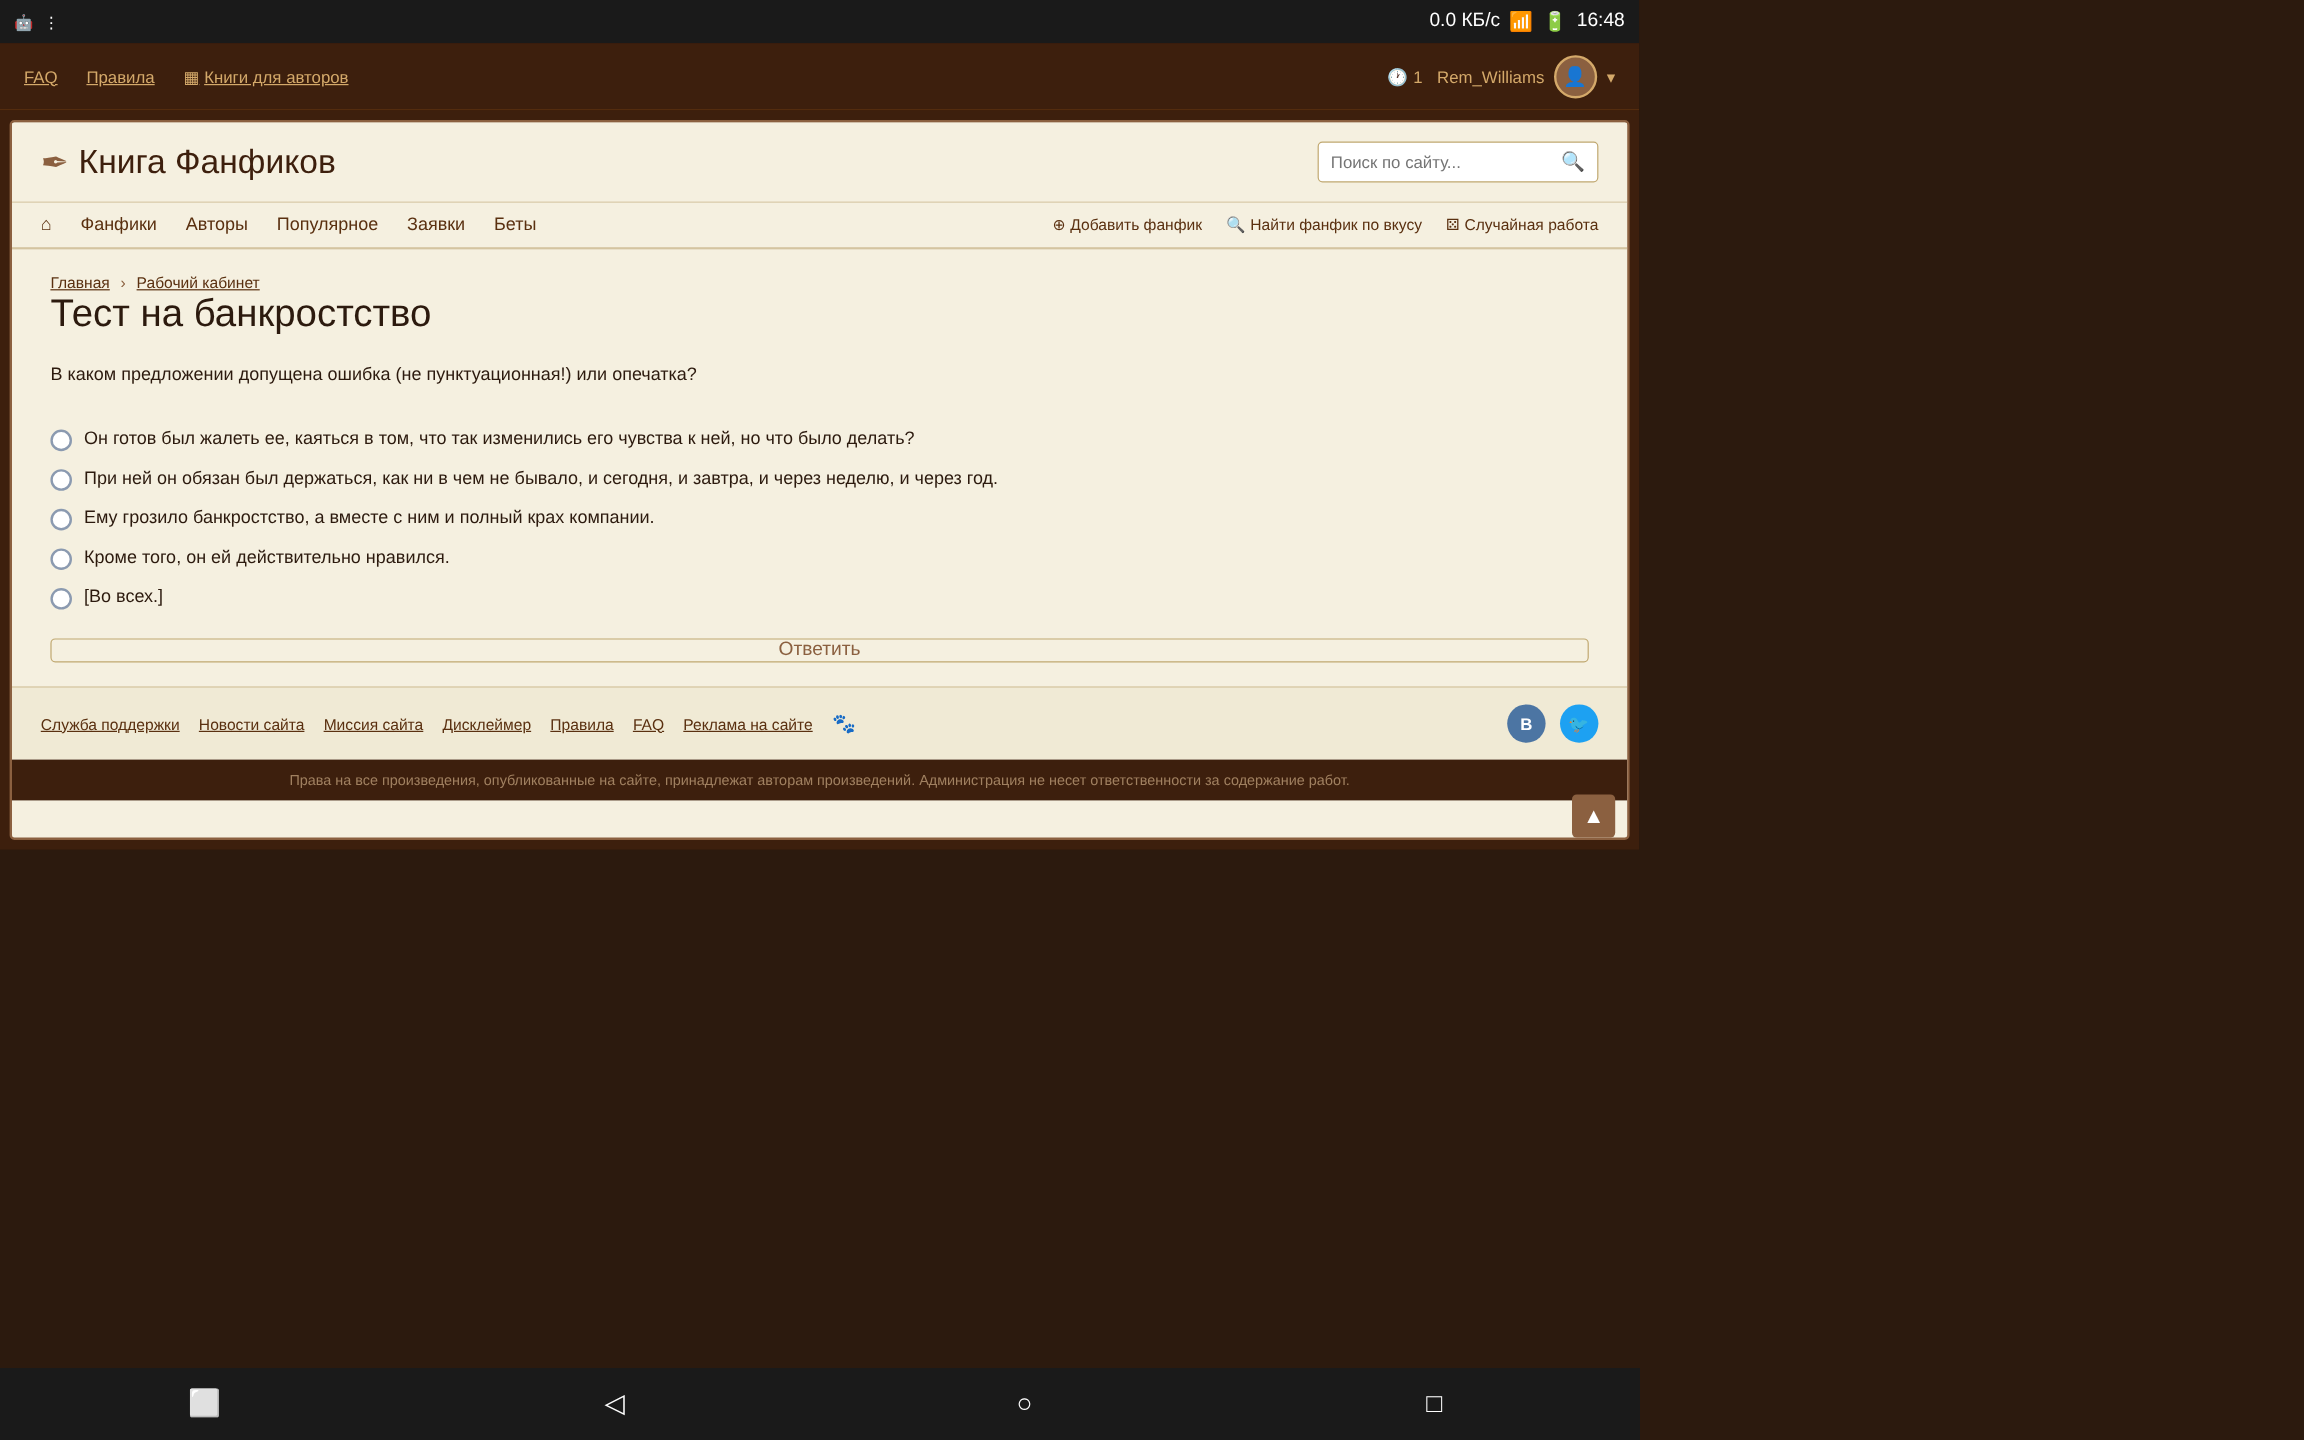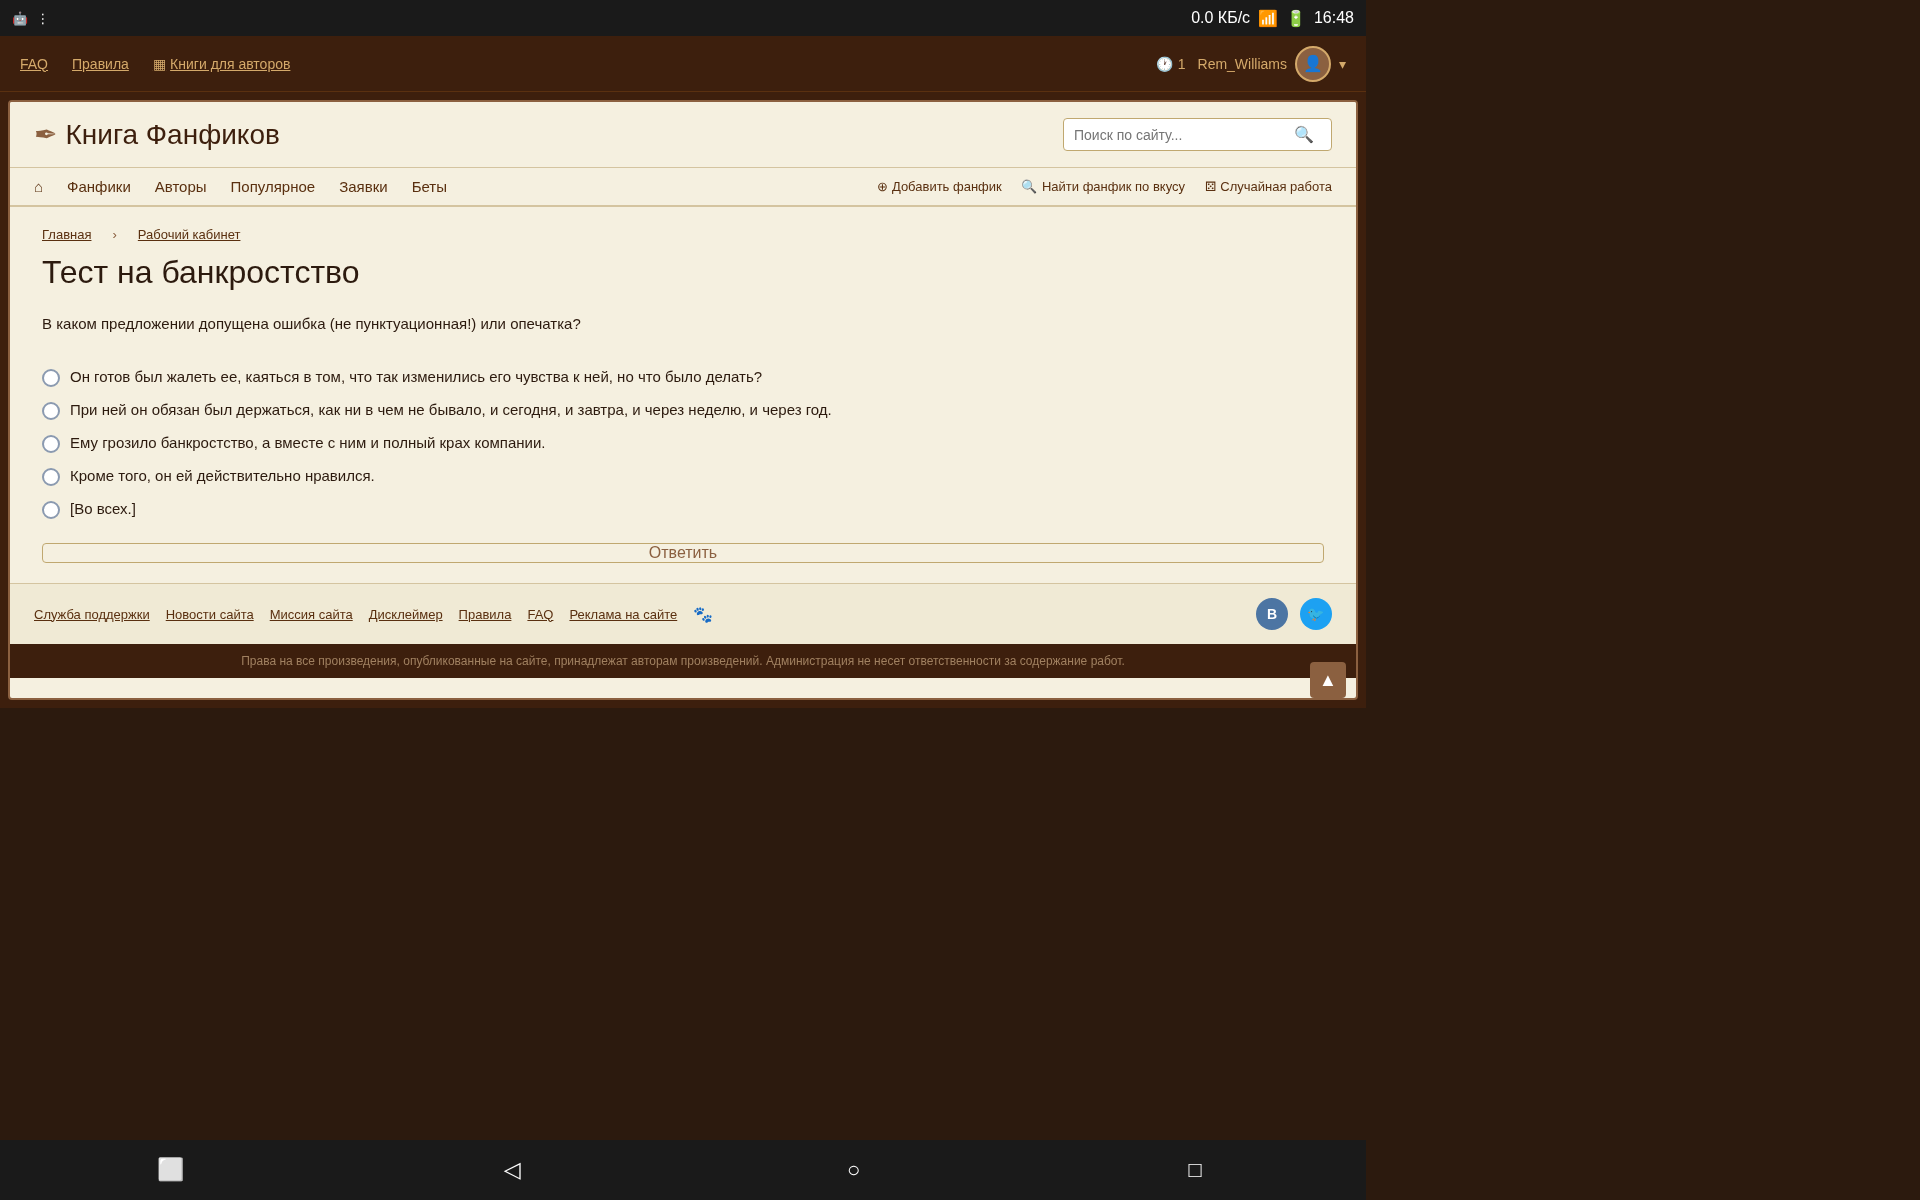--- a/index.html
+++ b/index.html
@@ -108,21 +108,21 @@
     }
     .logo-icon { font-size: 28px; color: #8b6040; }
     .logo-text { font-size: 28px; color: #3d1f0d; font-weight: normal; }
     .search-box {
       display: flex;
       align-items: center;
       border: 1px solid #c0a870;
       border-radius: 4px;
       background: #fff;
       padding: 6px 10px;
-      width: 269px;
+      width: 234px;
     }
     .search-input {
       border: none;
       background: transparent;
       font-size: 14px;
       color: #999;
       width: 220px;
       outline: none;
     }
     .search-btn { color: #8b6040; font-size: 16px; cursor: pointer; }
@@ -160,24 +160,24 @@
     }
 
     
     .content {
       padding: 20px 32px;
       background: #f5f0e0;
     }
     .breadcrumb {
       font-size: 13px;
       color: #5a3010;
-      margin-bottom: 12px;
-      display: flex;
-      align-items: center;
-      gap: 21px;
+      margin-bottom: 0;
+      display: flex;
+      align-items: center;
+      gap: 9px;
     }
     .breadcrumb a { color: #5a3010; text-decoration: underline; cursor: pointer; }
     .breadcrumb-sep { color: #8b6040; }
     .page-title {
       font-size: 32px;
       color: #2c1a0e;
       font-weight: normal;
       margin-bottom: 24px;
     }
     .question-text {

